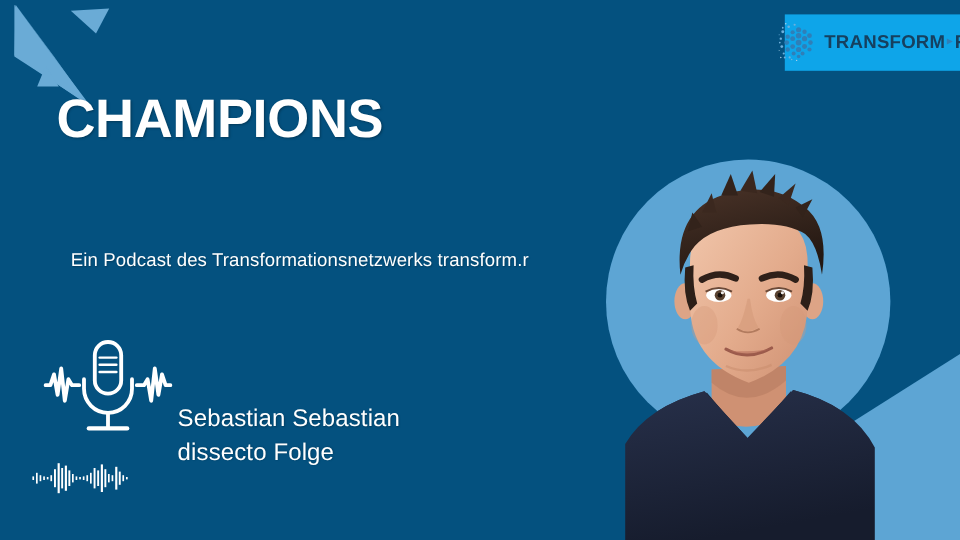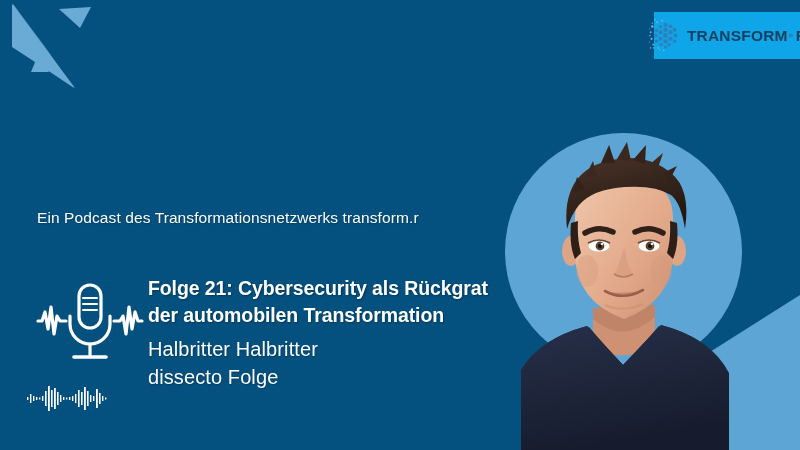--- a/index.html
+++ b/index.html
@@ -89,21 +89,21 @@
     font-size: 45px;
     font-weight: bold;
     line-height: 1.22;
     letter-spacing: -0.3px;
     text-shadow: 1px 1px 2px rgba(0,0,0,0.30);
   }
   #headline .l2 { display: block; }
 
   #subtitle {
     position: absolute;
-    left: 37px; top: 209px;
+    left: 59px; top: 209px;
     color: #ffffff;
     font-size: 15.5px;
     font-weight: normal;
     letter-spacing: 0.1px;
     text-shadow: 0.5px 0.5px 1.5px rgba(0,0,0,0.28);
   }
 
   
   #episode-title {
     position: absolute;
@@ -323,20 +323,21 @@
     <span id="logo-text">
       <span>TRANSFORM</span>
         <span id="logo-dot"><svg width="8" height="11" viewBox="0 0 8 11">
             <polygon points="1,3 6,5.5 1,8" fill="#2f7fb8"></polygon>
           </svg></span>
         <span>R</span>
     </span>
   </div>
 
   <div id="headline">
+    <span class="l2">CHAMPIONS</span>
   </div>
 
   <div id="subtitle">Ein Podcast des Transformationsnetzwerks transform.r</div>
 
   <svg id="mic-icon" viewBox="0 0 108 90">
     <g stroke="#ffffff" fill="none" stroke-width="3.2" stroke-linecap="round" stroke-linejoin="round">
 
       <path d="M2,45 L6,45 L9,36 L12,53 L15,31 L18,58 L21,40 L24,45 L30,45"></path>
 
       <path d="M106,45 L102,45 L99,36 L96,53 L93,31 L90,58 L87,40 L84,45 L78,45"></path>
@@ -380,20 +381,16 @@
       <rect x="61" y="8" width="1.6" height="15"></rect>
       <rect x="64" y="12" width="1.4" height="7"></rect>
       <rect x="67" y="13" width="1.4" height="5"></rect>
       <rect x="70" y="6" width="1.8" height="19"></rect>
       <rect x="73" y="10" width="1.6" height="11"></rect>
       <rect x="76" y="13" width="1.4" height="5"></rect>
       <rect x="79" y="14.5" width="1.4" height="2"></rect>
     </g>
   </svg>
 
-  <div id="episode-title">
-    <span>Folge 21: Cybersecurity als Rückgrat</span>
-    <span>der automobilen Transformation</span>
-  </div>
-  <div id="speaker-name">Halbritter Halbritter</div>
+  <div id="speaker-name">Sebastian Sebastian</div>
   <div id="speaker-org">dissecto Folge</div>
 
 </div>
 
 </body></html>

